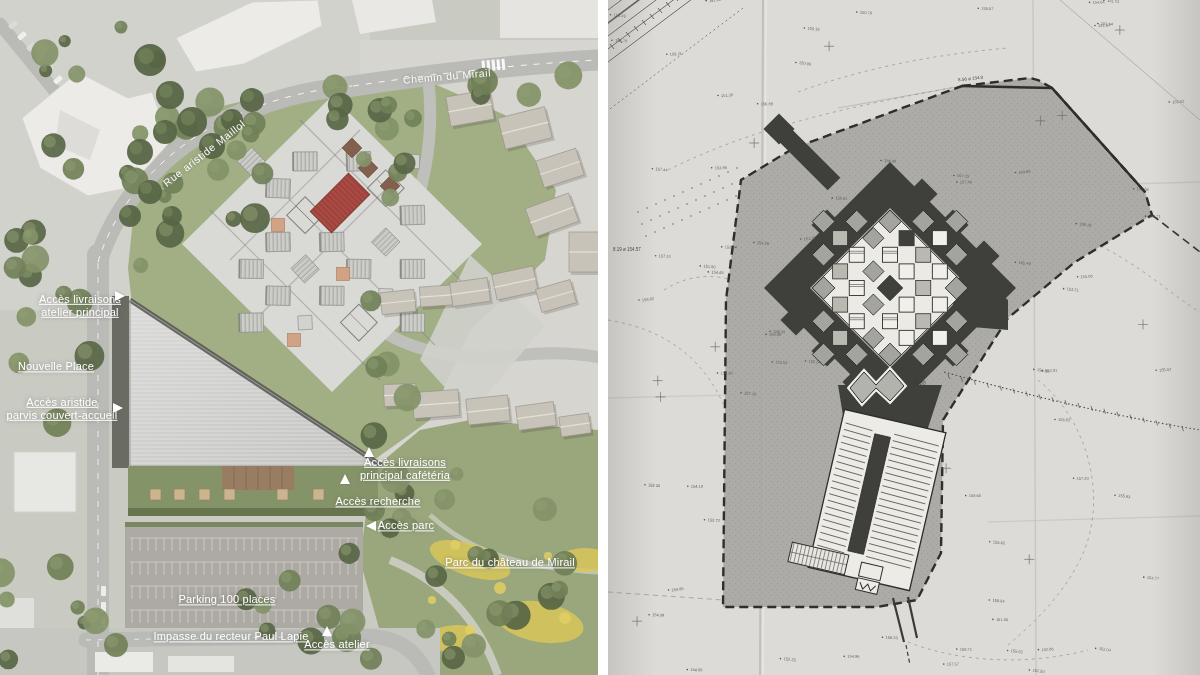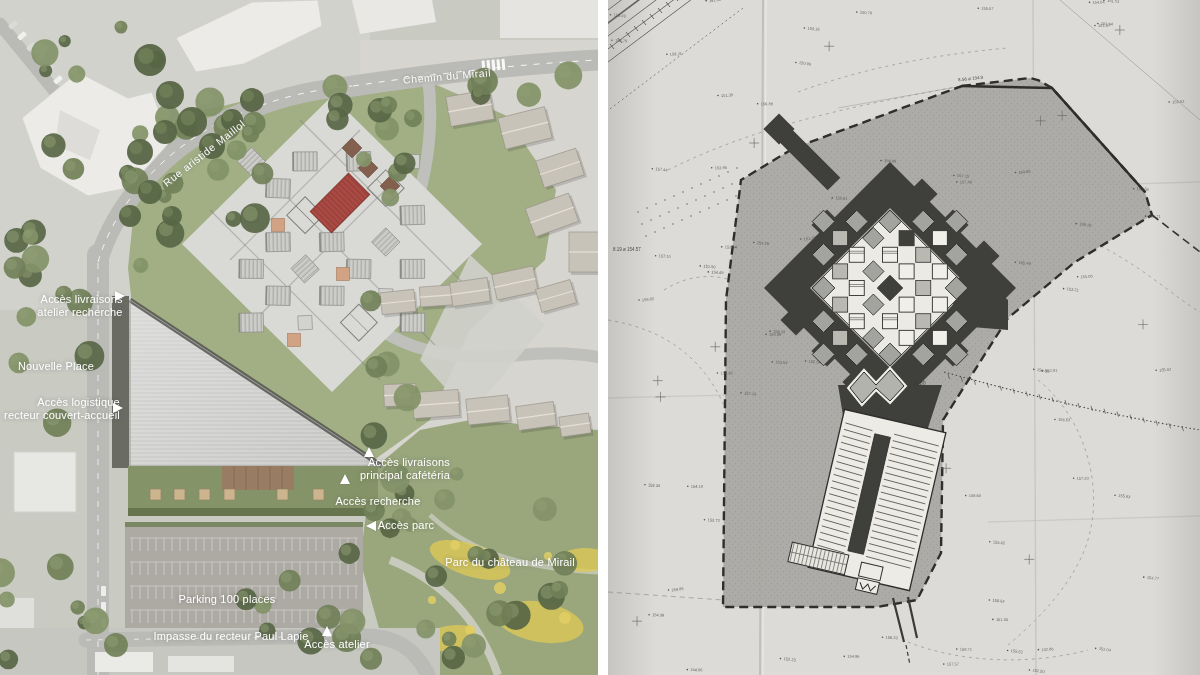--- a/index.html
+++ b/index.html
@@ -5,22 +5,22 @@
   html,body{margin:0;padding:0;background:#fff;}
   .stage{position:relative;width:1200px;height:675px;display:flex;overflow:hidden;background:#fff;
          font-family:"Liberation Sans",sans-serif;}
   .panel{position:relative;height:675px;overflow:hidden;}
   .panel.left{width:598px;background:#c7c9c0;}
   .gutter{width:10px;height:675px;background:#ffffff;}
   .panel.right{width:592px;background:#dcdbd8;}
   .panel svg{position:absolute;left:0;top:0;display:block;}
   .lbl-layer{position:absolute;left:0;top:0;width:100%;height:100%;pointer-events:none;}
   .callout{position:absolute;color:#ffffff;font:400 11px/1.2 "Liberation Sans",sans-serif;
-           text-align:right;transform:translate(-50%,-50%);white-space:nowrap;
-           text-shadow:0 0 4px rgba(70,70,70,.45);letter-spacing:.2px;}
+           text-align:center;transform:translate(-50%,-50%);white-space:nowrap;
+           text-shadow:0 0 4px rgba(70,70,70,.45);letter-spacing:.2px;text-decoration:underline;}
   .street{position:absolute;color:#fdfdfd;font:400 10.5px "Liberation Sans",sans-serif;
           letter-spacing:.6px;white-space:nowrap;text-shadow:0 0 3px rgba(90,90,90,.5);}
   .arrow{position:absolute;width:0;height:0;transform:translate(-50%,-50%);
          filter:drop-shadow(0 0 1px rgba(80,80,80,.4));}
   .arrow.right{border-top:5px solid transparent;border-bottom:5px solid transparent;border-left:10px solid #fff;}
   .arrow.left{border-top:5px solid transparent;border-bottom:5px solid transparent;border-right:10px solid #fff;}
   .arrow.up{border-left:5px solid transparent;border-right:5px solid transparent;border-bottom:10px solid #fff;}
   .survey{position:absolute;color:#3b3934;font-family:"Liberation Sans",sans-serif;white-space:nowrap;opacity:.9;}
 </style>
 </head>
@@ -564,29 +564,29 @@
         <circle cx="126" cy="212" r="5.5" fill="#69794f" opacity="0.8"></circle>
         <circle cx="172" cy="216" r="10" fill="#4f5e3c" opacity="0.95"></circle>
         <circle cx="168" cy="212" r="5" fill="#69794f" opacity="0.8"></circle>
         <rect x="0" y="0" width="598" height="675" fill="#ffffff" opacity="0.05"></rect>
       </svg>
     <div id="leftLabels" class="lbl-layer">
         <div class="street" style="left: 447px; top: 76px; transform: translate(-50%, -50%) rotate(-5deg);">Chemin du Mirail</div>
         <div class="street" style="left: 204px; top: 153px; transform: translate(-50%, -50%) rotate(-38deg);">Rue aristide Maillol</div>
         <div class="callout" style="left: 80px; top: 306px;">
           <span class="l" style="display: block;">Accès livraisons</span>
-          <span class="l" style="display: block;">atelier recherche</span>
+          <span class="l" style="display: block;">atelier principal</span>
         </div>
         <div class="arrow right" style="left: 120px; top: 296px;"></div>
         <div class="callout" style="left: 56px; top: 367px;">
           <span class="l" style="display: block;">Nouvelle Place</span>
         </div>
         <div class="callout" style="left: 62px; top: 409px;">
-          <span class="l" style="display: block;">Accès logistique</span>
-          <span class="l" style="display: block;">recteur couvert-accueil</span>
+          <span class="l" style="display: block;">Accès aristide</span>
+          <span class="l" style="display: block;">parvis couvert-accueil</span>
         </div>
         <div class="arrow right" style="left: 118px; top: 408px;"></div>
         <div class="callout" style="left: 405px; top: 469px;">
           <span class="l" style="display: block;">Accès livraisons</span>
           <span class="l" style="display: block;">principal cafétéria</span>
         </div>
         <div class="arrow up" style="left: 369px; top: 452px;"></div>
         <div class="callout" style="left: 378px; top: 496px;">
           <span class="l" style="display: block; margin-top: 12px;">Accès recherche</span>
         </div>

